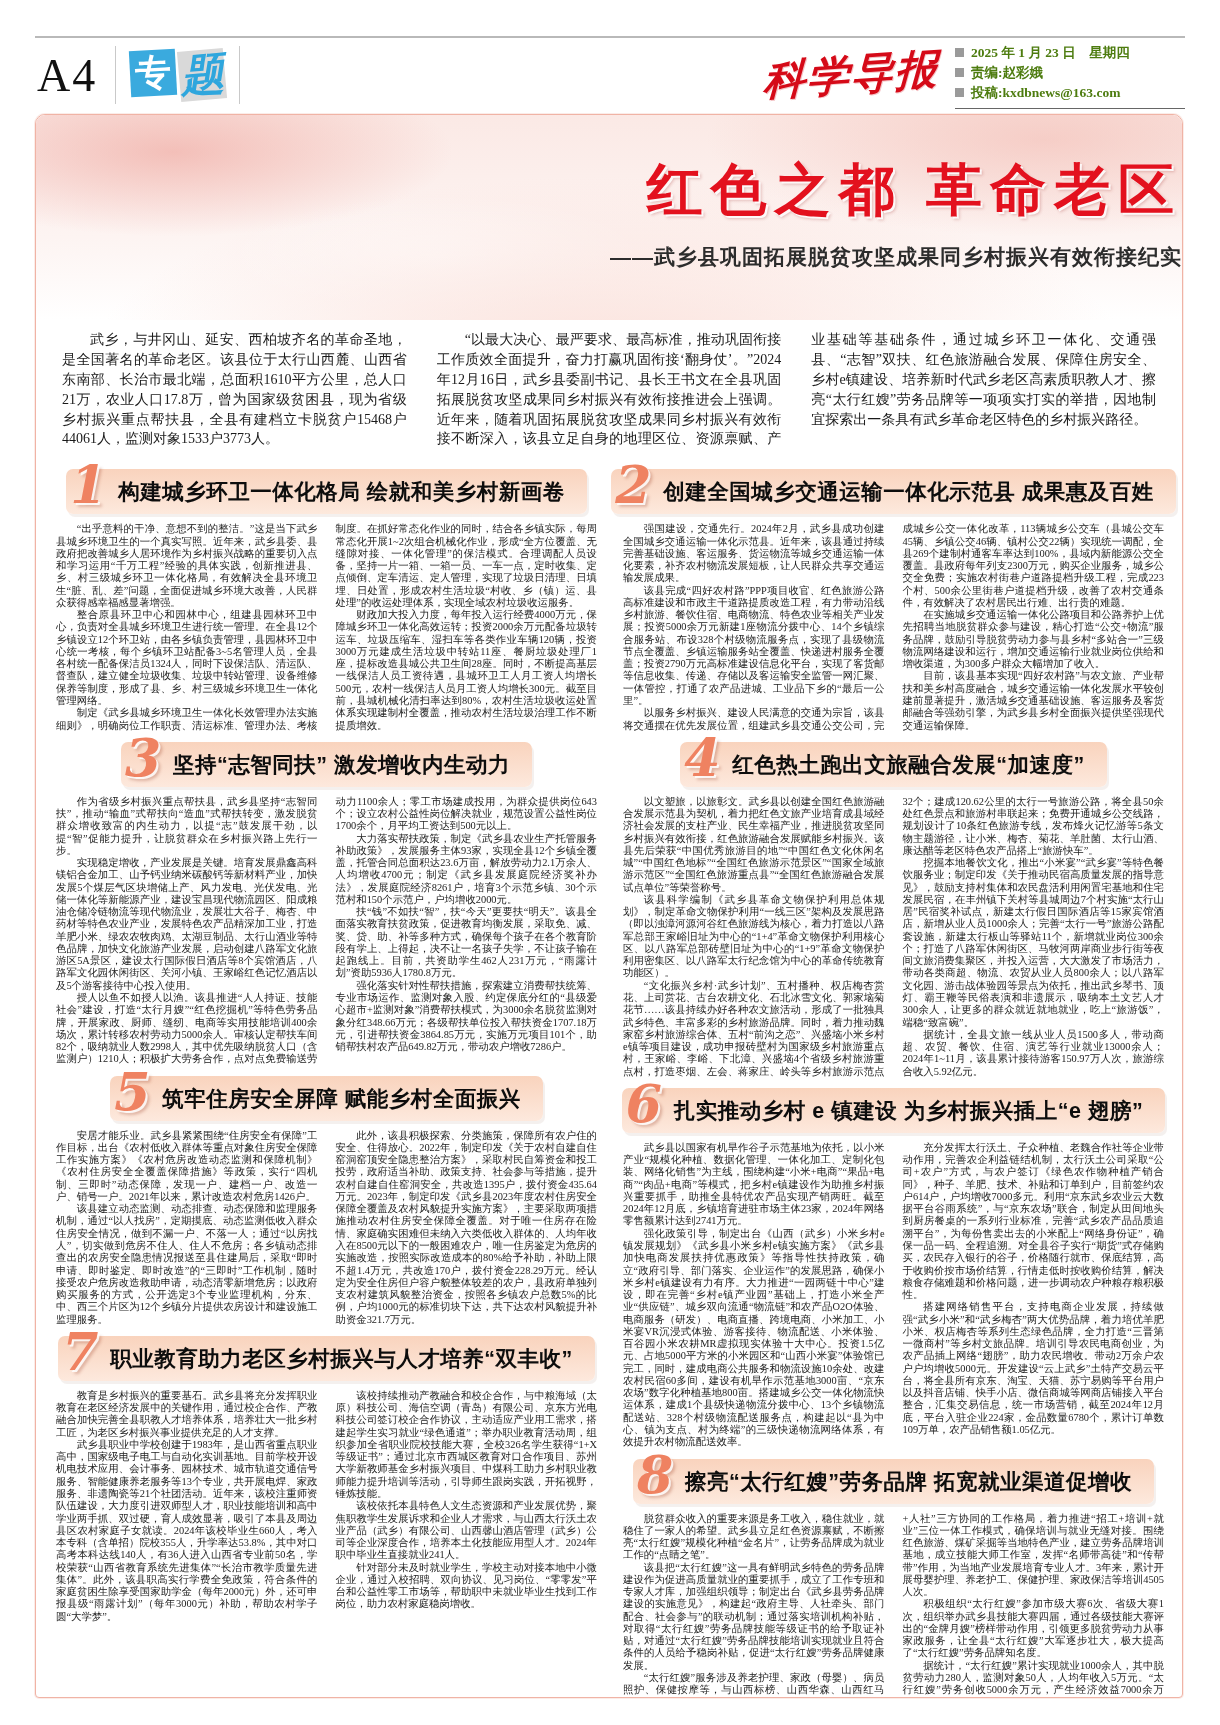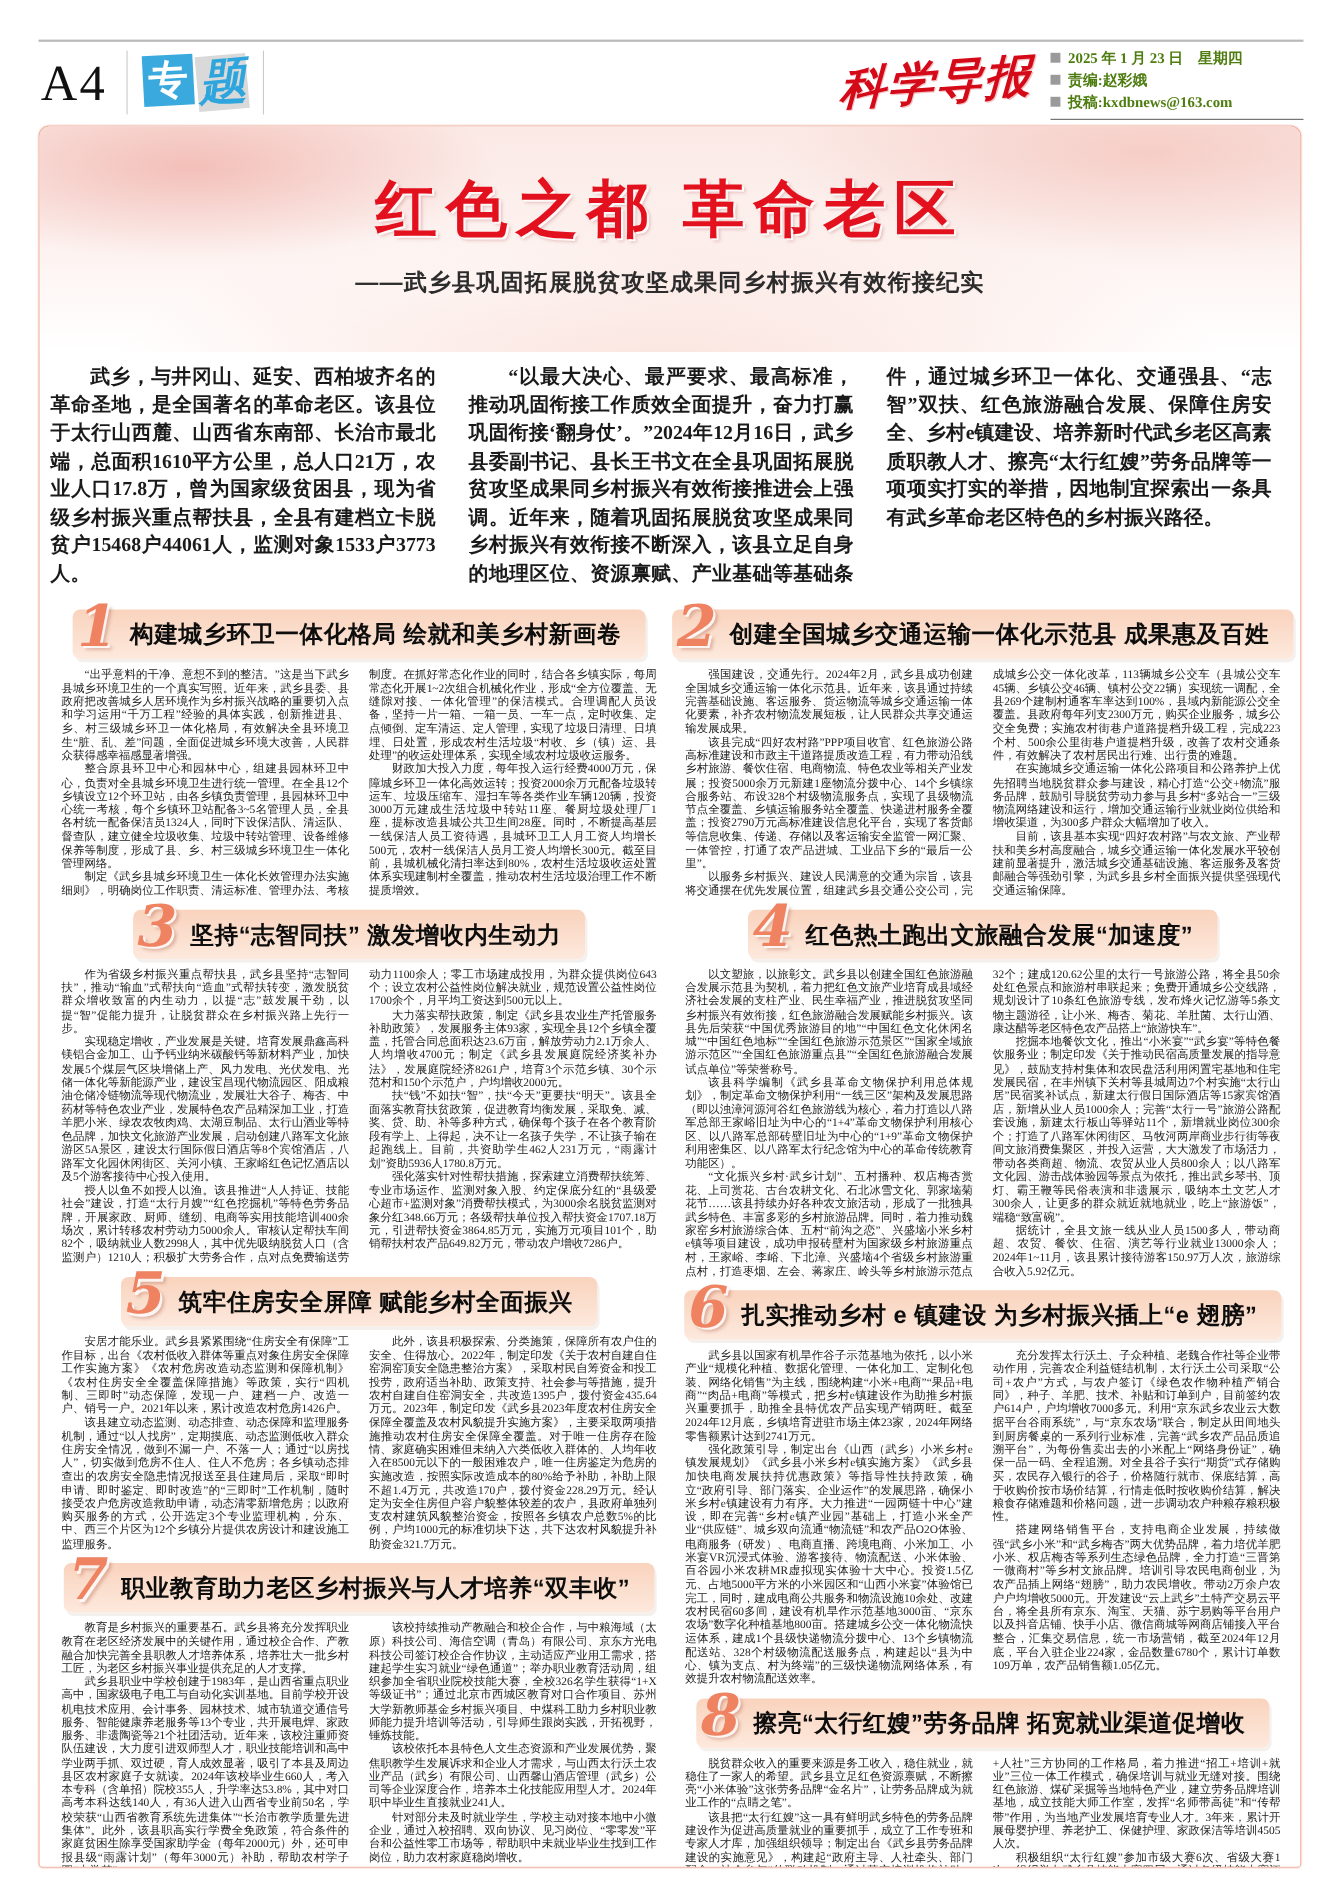--- a/index.html
+++ b/index.html
@@ -12,30 +12,30 @@
   .section-logo{display:flex;align-items:flex-start;padding:0 14px;gap:3px;}
   .logo-zhuan{display:inline-block;width:46px;height:46px;background:#3aaade;color:#fff;font-family:"Liberation Sans",sans-serif;font-weight:900;font-size:36px;line-height:46px;text-align:center;transform:rotate(-3deg);}
   .logo-ti{display:inline-block;width:46px;height:50px;background:#d9d9d9;color:#2ea6dd;font-family:"DejaVu Serif",serif;font-style:italic;font-weight:900;font-size:44px;line-height:50px;text-align:center;transform:rotate(-5deg);}
   .header-right{margin-left:auto;display:flex;align-items:center;gap:16px;}
   .masthead{font-family:"DejaVu Serif",serif;font-style:italic;font-weight:900;font-size:42px;color:#d50a18;transform:rotate(-4deg) skewX(-6deg);letter-spacing:2px;text-shadow:1px 1px 0 rgba(213,10,24,.25);}
   .pub-info{font-family:Liberation Serif, serif;font-size:13.5px;font-weight:bold;color:#4d7c0f;border-bottom:1.5px solid #666;padding-bottom:4px;min-width:230px;}
   .pub-row{display:flex;align-items:center;margin:2px 0;}
   .sq{display:inline-block;width:9px;height:9px;background:#9a9a9a;margin-right:7px;flex:0 0 auto;}
   
   .frame{margin:0 35px;width:1148px;height:1584px;border:1px solid #f0b3a5;border-radius:10px 10px 4px 4px;box-sizing:border-box;overflow:hidden;background:#fff;box-shadow:0 0 0 1px rgba(240,179,165,.25);}
-  .feature-banner{height:205px;box-sizing:border-box;padding-top:30px;text-align:center;border-radius:9px 9px 0 0;background:
+  .feature-banner{height:205px;box-sizing:border-box;padding-top:30px;text-align:right;border-radius:9px 9px 0 0;background:
     radial-gradient(ellipse 430px 130px at 12% 18%, rgba(236,154,145,.55), transparent 65%),
     radial-gradient(ellipse 520px 150px at 88% 12%, rgba(240,176,166,.5), transparent 65%),
     radial-gradient(ellipse 700px 260px at 50% 125%, rgba(250,221,214,.95), transparent 75%),
     radial-gradient(ellipse 300px 90px at 35% 70%, rgba(255,255,255,.8), transparent 70%),
     linear-gradient(180deg,#fbe9e5,#fdf4f2 60%,#ffffff);}
   .main-title{margin:8px 0 14px 0;font-family:"Liberation Sans",sans-serif;font-weight:900;font-size:56px;letter-spacing:8px;color:#e3111e;text-shadow:2px 2px 0 rgba(255,255,255,.9),3px 3px 3px rgba(150,30,30,.25);}
   .subtitle{font-family:"Liberation Sans",sans-serif;font-weight:bold;font-size:21px;color:#2c2c2c;letter-spacing:1px;}
   
-  .intro{padding:10px 26px 6px 10px;column-count:3;column-gap:30px;font-size:18px;line-height:1.42;text-align:justify;font-weight:bold;}
+  .intro{padding:10px 26px 6px 26px;column-count:3;column-gap:30px;font-size:14px;line-height:1.42;text-align:justify;}
   .intro p{margin:0;text-indent:2em;}
   
   .cols{display:flex;gap:26px;padding:4px 20px 0 20px;}
   .half{width:541px;flex:0 0 541px;}
   
   .sec{margin-bottom:10px;}
   .sec-head{display:flex;justify-content:center;margin:10px 0 9px 0;}
   .sec-head-inner{position:relative;background:linear-gradient(180deg,#f9d3bd,#fde9dd);border-radius:7px;padding:8px 22px 8px 52px;box-shadow:2px 3px 0 rgba(120,60,40,.08);}
   .sec-num{position:absolute;left:4px;top:-15px;font-family:"DejaVu Serif",serif;font-style:italic;font-weight:900;font-size:52px;color:#ef8261;text-shadow:2px 2px 0 rgba(255,255,255,.85),4px 4px 3px rgba(160,70,45,.3);}
   .sec-title{font-family:"Liberation Sans",sans-serif;font-weight:900;font-size:21.5px;color:#0d0d0d;letter-spacing:.5px;white-space:nowrap;}
@@ -202,21 +202,21 @@
       </section>
 
       <section class="sec">
         <div class="sec-head">
           <div class="sec-head-inner">
             <span class="sec-num">8</span>
             <span class="sec-title">擦亮“太行红嫂”劳务品牌  拓宽就业渠道促增收</span>
           </div>
         </div>
         <div class="sec-body">
-            <p>脱贫群众收入的重要来源是务工收入，稳住就业，就稳住了一家人的希望。武乡县立足红色资源禀赋，不断擦亮“小米体验”这张劳务品牌“金名片”，让劳务品牌成为就业工作的“点睛之笔”。</p>
+            <p>脱贫群众收入的重要来源是务工收入，稳住就业，就稳住了一家人的希望。武乡县立足红色资源禀赋，不断擦亮“太行红嫂”规模化种植“金名片”，让劳务品牌成为就业工作的“点睛之笔”。</p>
             <p>该县把“太行红嫂”这一具有鲜明武乡特色的劳务品牌建设作为促进高质量就业的重要抓手，成立了工作专班和专家人才库，加强组织领导；制定出台《武乡县劳务品牌建设的实施意见》，构建起“政府主导、人社牵头、部门配合、社会参与”的联动机制；通过落实培训机构补贴，对取得“太行红嫂”劳务品牌技能等级证书的给予取证补贴，对通过“太行红嫂”劳务品牌技能培训实现就业且符合条件的人员给予稳岗补贴，促进“太行红嫂”劳务品牌健康发展。</p>
             <p>“太行红嫂”服务涉及养老护理、家政（母婴）、病员照护、保健按摩等，与山西标榜、山西华森、山西红马甲、山西融通等职业技能培训机构合作，形成“企业+学校+人社”三方协同的工作格局，着力推进“招工+培训+就业”三位一体工作模式，确保培训与就业无缝对接。围绕红色旅游、煤矿采掘等当地特色产业，建立劳务品牌培训基地，成立技能大师工作室，发挥“名师带高徒”和“传帮带”作用，为当地产业发展培育专业人才。3年来，累计开展母婴护理、养老护工、保健护理、家政保洁等培训4505人次。</p>
             <p>积极组织“太行红嫂”参加市级大赛6次、省级大赛1次，组织举办武乡县技能大赛四届，通过各级技能大赛评出的“金牌月嫂”榜样带动作用，引领更多脱贫劳动力从事家政服务，让全县“太行红嫂”大军逐步壮大，极大提高了“太行红嫂”劳务品牌知名度。</p>
             <p>据统计，“太行红嫂”累计实现就业1000余人，其中脱贫劳动力280人，监测对象50人，人均年收入5万元。“太行红嫂”劳务创收5000余万元，产生经济效益7000余万元。</p>
           </div>
       </section>
 
       <div class="byline">王姣</div>
 
     </div>

